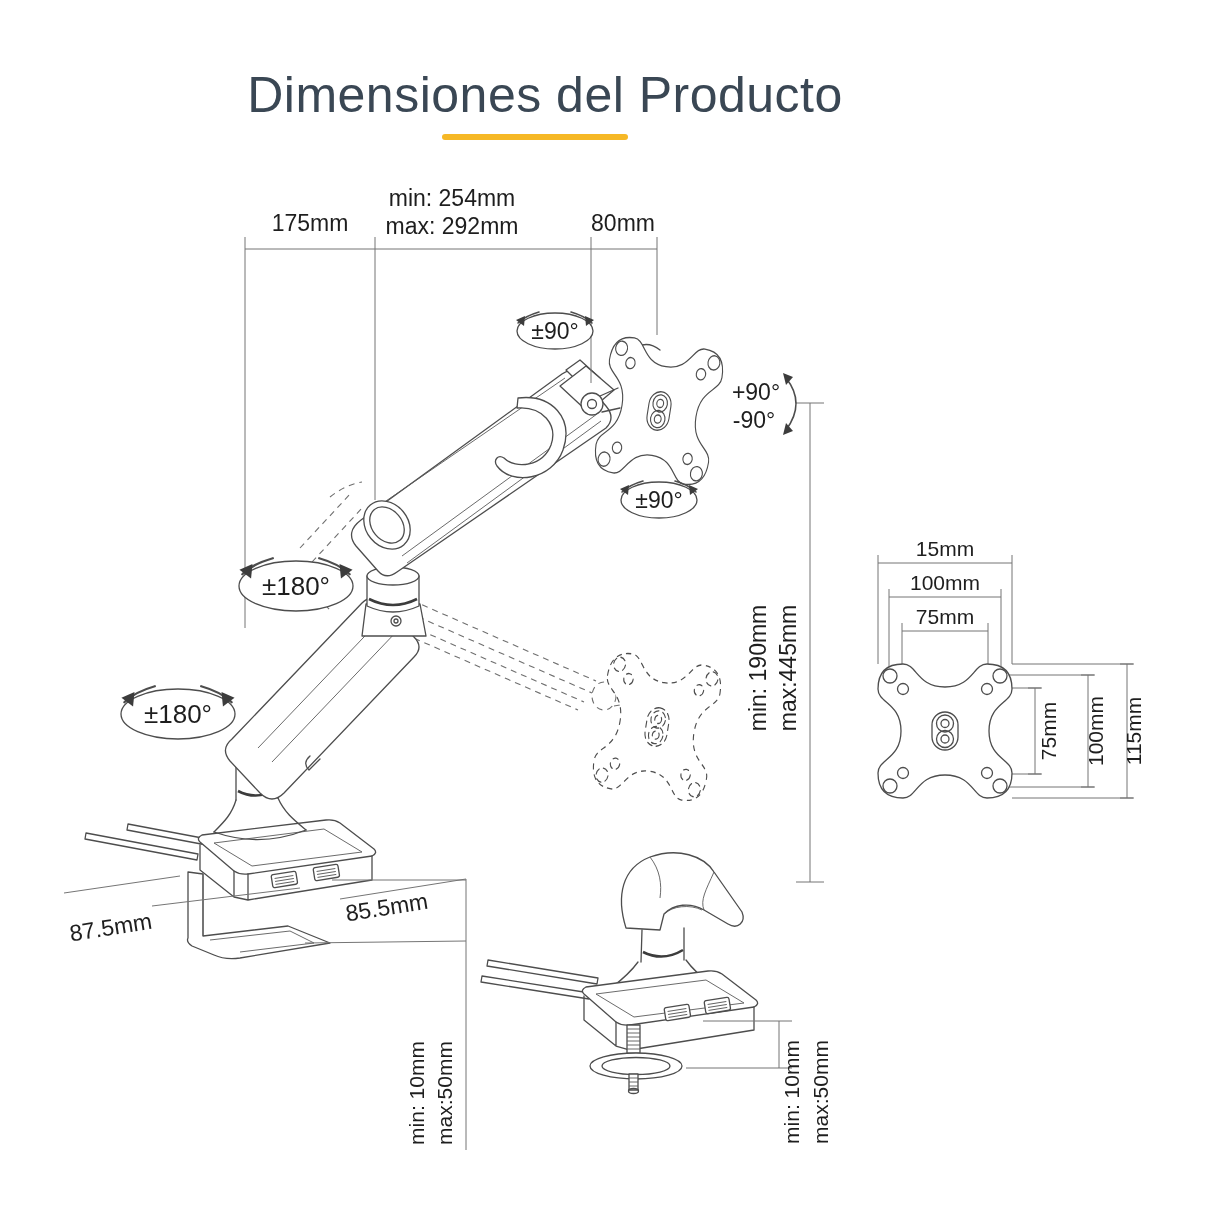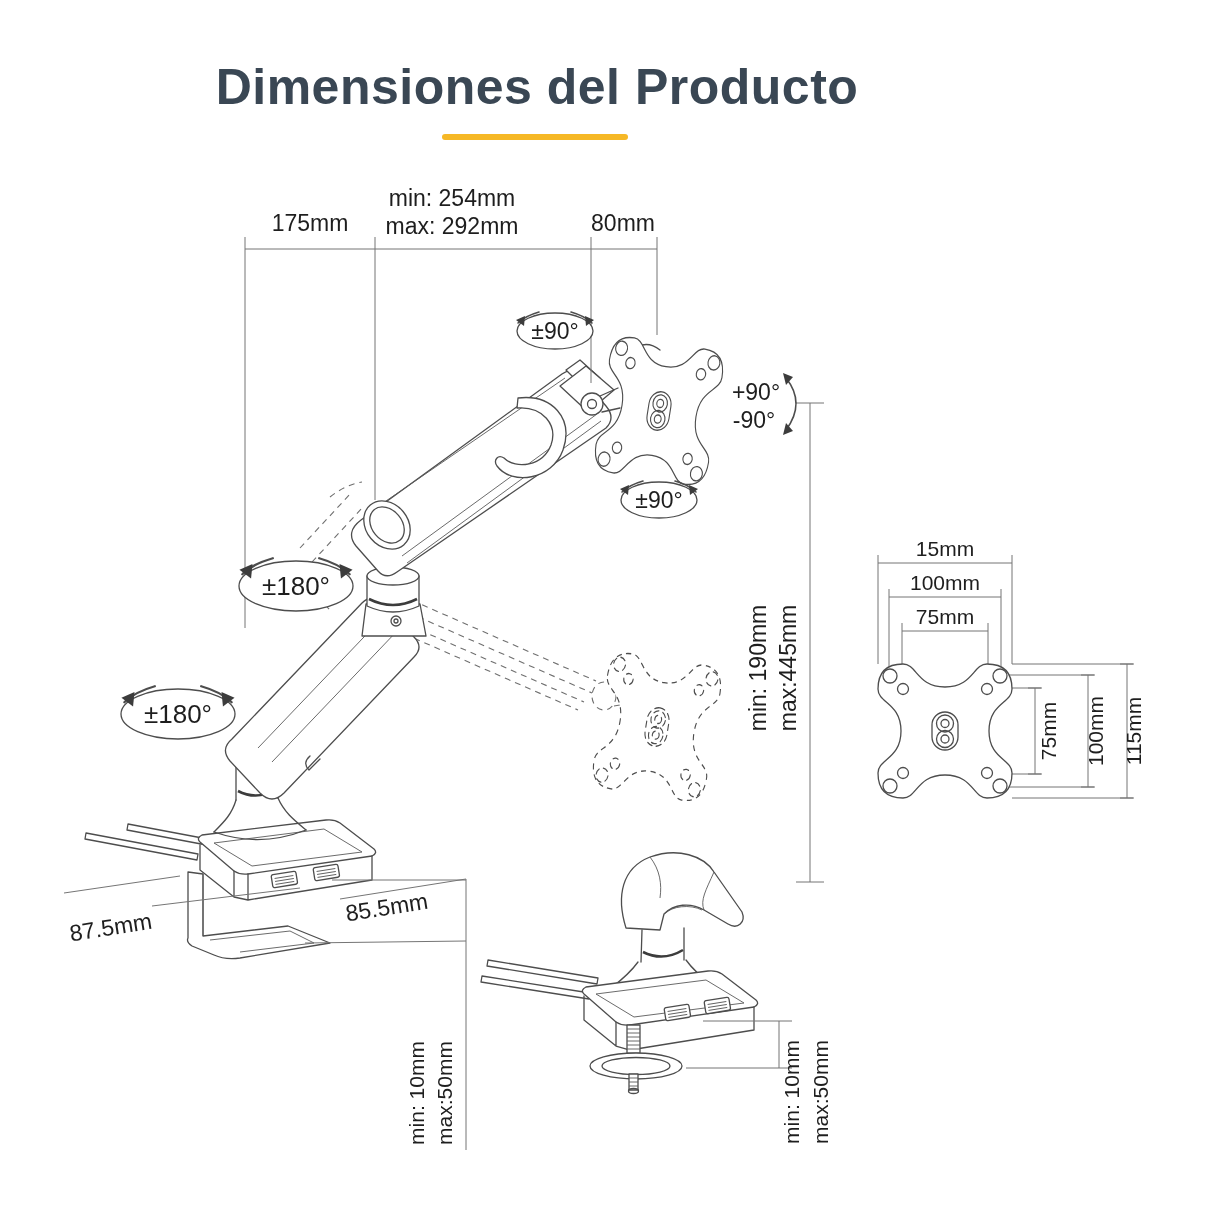--- a/index.html
+++ b/index.html
@@ -1,19 +1,19 @@
 <!DOCTYPE html>
 <html><head>
 <meta charset="utf-8">
 <style>
   html,body{margin:0;padding:0;background:#fff;}
   #canvas{position:relative;width:1214px;height:1214px;background:#fff;overflow:hidden;
           font-family:"Liberation Sans", sans-serif;}
   #page-title{position:absolute;left:537px;top:58px;transform:translateX(-50%);
-              margin:0;font-size:50px;font-weight:700;letter-spacing:0.5px;white-space:nowrap;}
+              margin:8px;font-size:50px;font-weight:400;letter-spacing:0.5px;white-space:nowrap;}
   #title-underline{position:absolute;left:442px;top:134px;width:186px;height:6px;border-radius:3px;}
   svg{position:absolute;left:0;top:0;}
   .art{stroke:#4d4d4d;stroke-width:1.3;fill:none;stroke-linecap:round;stroke-linejoin:round;}
   .artf{stroke:#4d4d4d;stroke-width:1.3;fill:#ffffff;stroke-linejoin:round;}
   .thin{stroke:#5a5a5a;stroke-width:0.9;fill:none;}
   .band{stroke:#3c3c3c;stroke-width:2.6;fill:none;}
   .dim{stroke:#757575;stroke-width:1;fill:none;}
   .dash{stroke:#6f6f6f;stroke-width:1.1;fill:none;stroke-dasharray:6 5;}
   .lbl{font-family:"Liberation Sans",sans-serif;font-size:23px;fill:#1e1e1e;text-anchor:middle;}
   .lbl-sm{font-family:"Liberation Sans",sans-serif;font-size:21px;fill:#1e1e1e;text-anchor:middle;}

